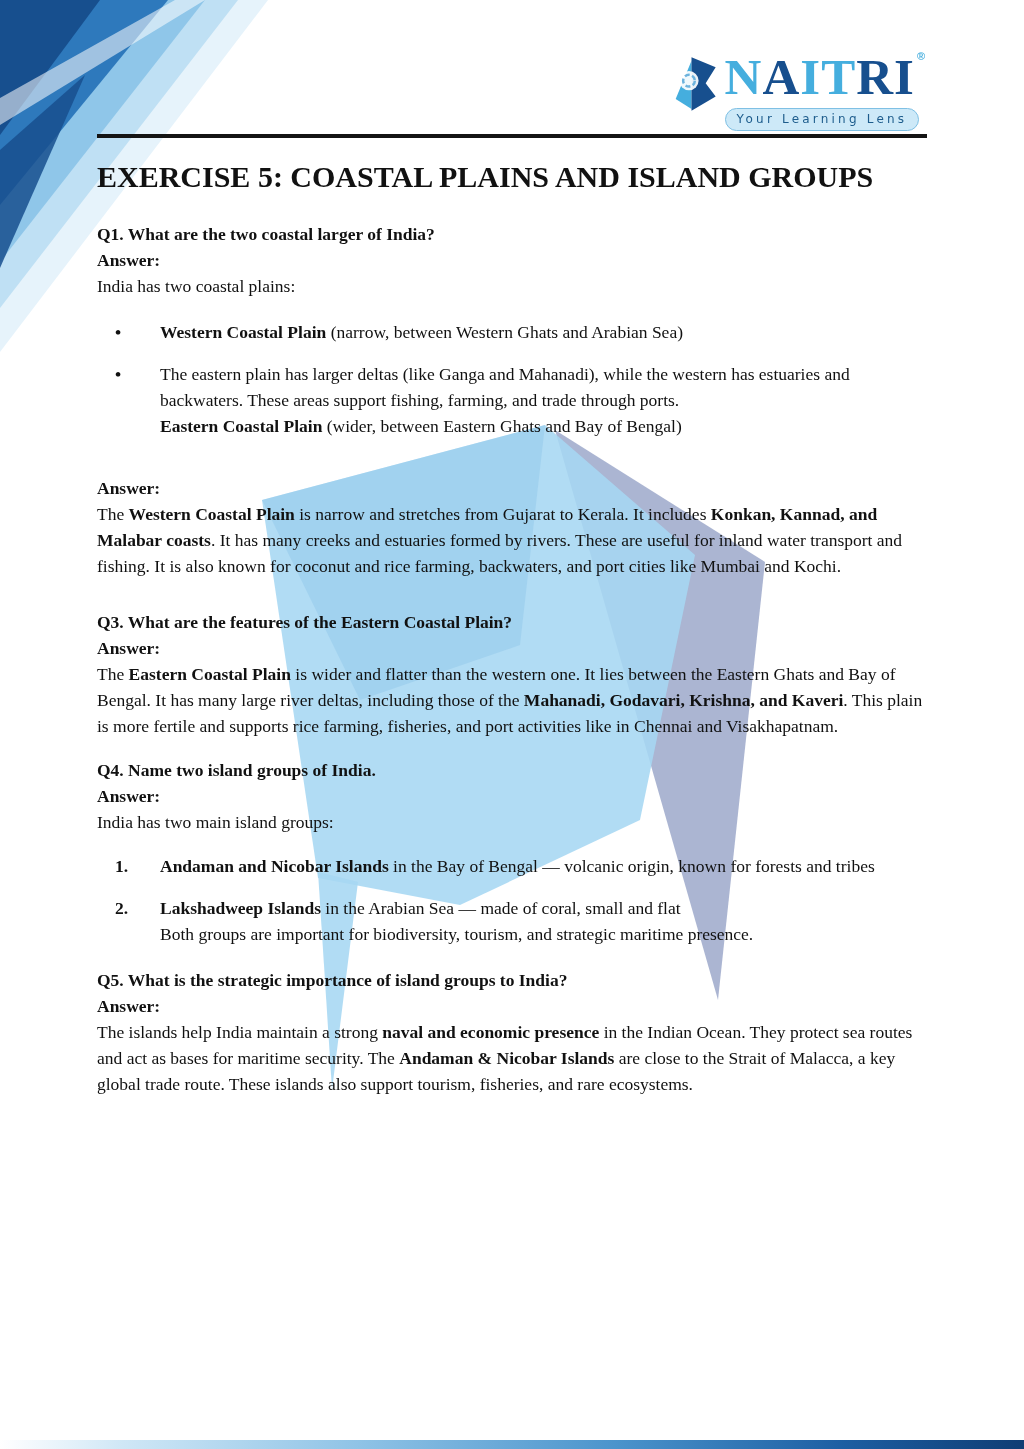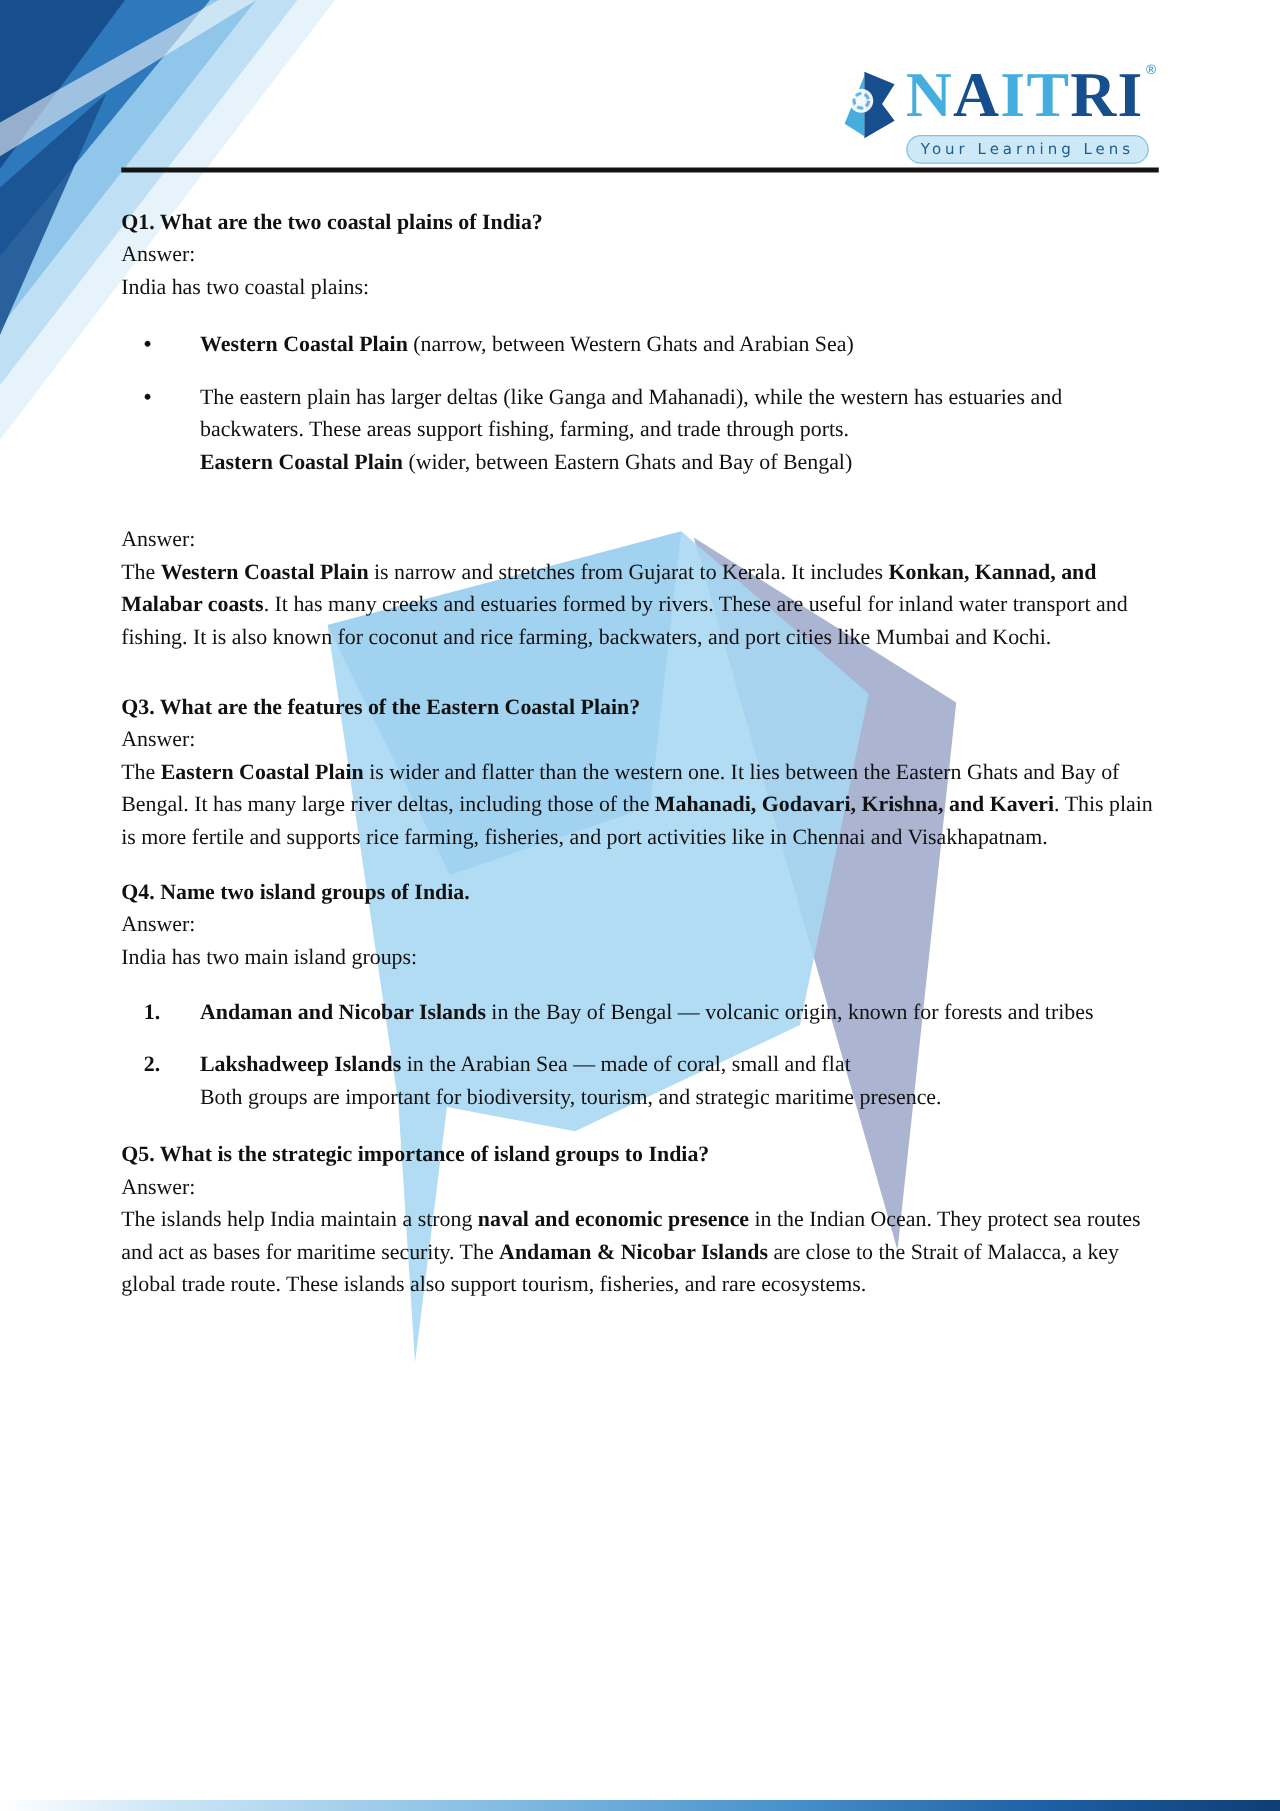--- a/index.html
+++ b/index.html
@@ -38,21 +38,21 @@
     display:inline-block;margin-top:5px;padding:3px 11px 4px;border-radius:12px;
     background:var(--tagline-bg);border:1.5px solid var(--tagline-border);color:var(--tagline-text);
     font:12px "DejaVu Sans",sans-serif;letter-spacing:3.2px;white-space:nowrap;
   }
   
   .main{position:relative;z-index:2;margin-left:97px;width:830px;padding-top:134px;}
   .rule{height:4px;background:#141414;}
   h1{font-size:30px;line-height:1.15;margin:22px 0 0;font-weight:bold;}
   .qa h2{font-size:17.5px;line-height:26px;margin:0;font-weight:bold;}
   .qa{font-size:17.5px;line-height:26px;}
-  .ans-label{font-weight:normal;}
+  .ans-label{font-weight:bold;}
   .qa p{margin:0;}
   #q1{margin-top:26px;} #q2{margin-top:36px;} #q3{margin-top:30px;} #q4{margin-top:18px;} #q5{margin-top:20px;}
   .list{margin:20px 0 0;padding:0;list-style:none;}
   #q4 .list{margin-top:18px;}
   .list-item{position:relative;padding-left:63px;margin-top:16px;}
   .list-item:first-child{margin-top:0;}
   .marker{position:absolute;left:18px;top:0;font-weight:bold;}
 </style>
 </head>
 <body>
@@ -85,23 +85,24 @@
     <div class="wordmark-row">
       <div class="wordmark"><span class="lt-light">N</span><span class="lt-navy">A</span><span class="lt-light">I</span><span class="lt-light">T</span><span class="lt-navy">R</span><span class="lt-navy">I</span></div>
       <span class="reg">®</span>
     </div>
     <span class="tagline-pill">Your Learning Lens</span>
   </div>
 </div>
 
 <div class="main">
   <div class="rule"></div>
+  <h1>EXERCISE 5: COASTAL PLAINS AND ISLAND GROUPS</h1>
 
   <section class="qa" id="q1">
-    <h2>Q1. What are the two coastal plains of India?</h2>
+    <h2>Q1. What are the two coastal larger of India?</h2>
     <div class="ans-label">Answer:</div>
     <p>India has two coastal plains:</p>
     <ul class="list">
       <li class="list-item">
         <span class="marker">•</span>
         <div><strong>Western Coastal Plain</strong> (narrow, between Western Ghats and Arabian Sea)</div>
       </li>
       <li class="list-item">
         <span class="marker">•</span>
         <div>The eastern plain has larger deltas (like Ganga and Mahanadi), while the western has estuaries and backwaters. These areas support fishing, farming, and trade through ports.</div>

